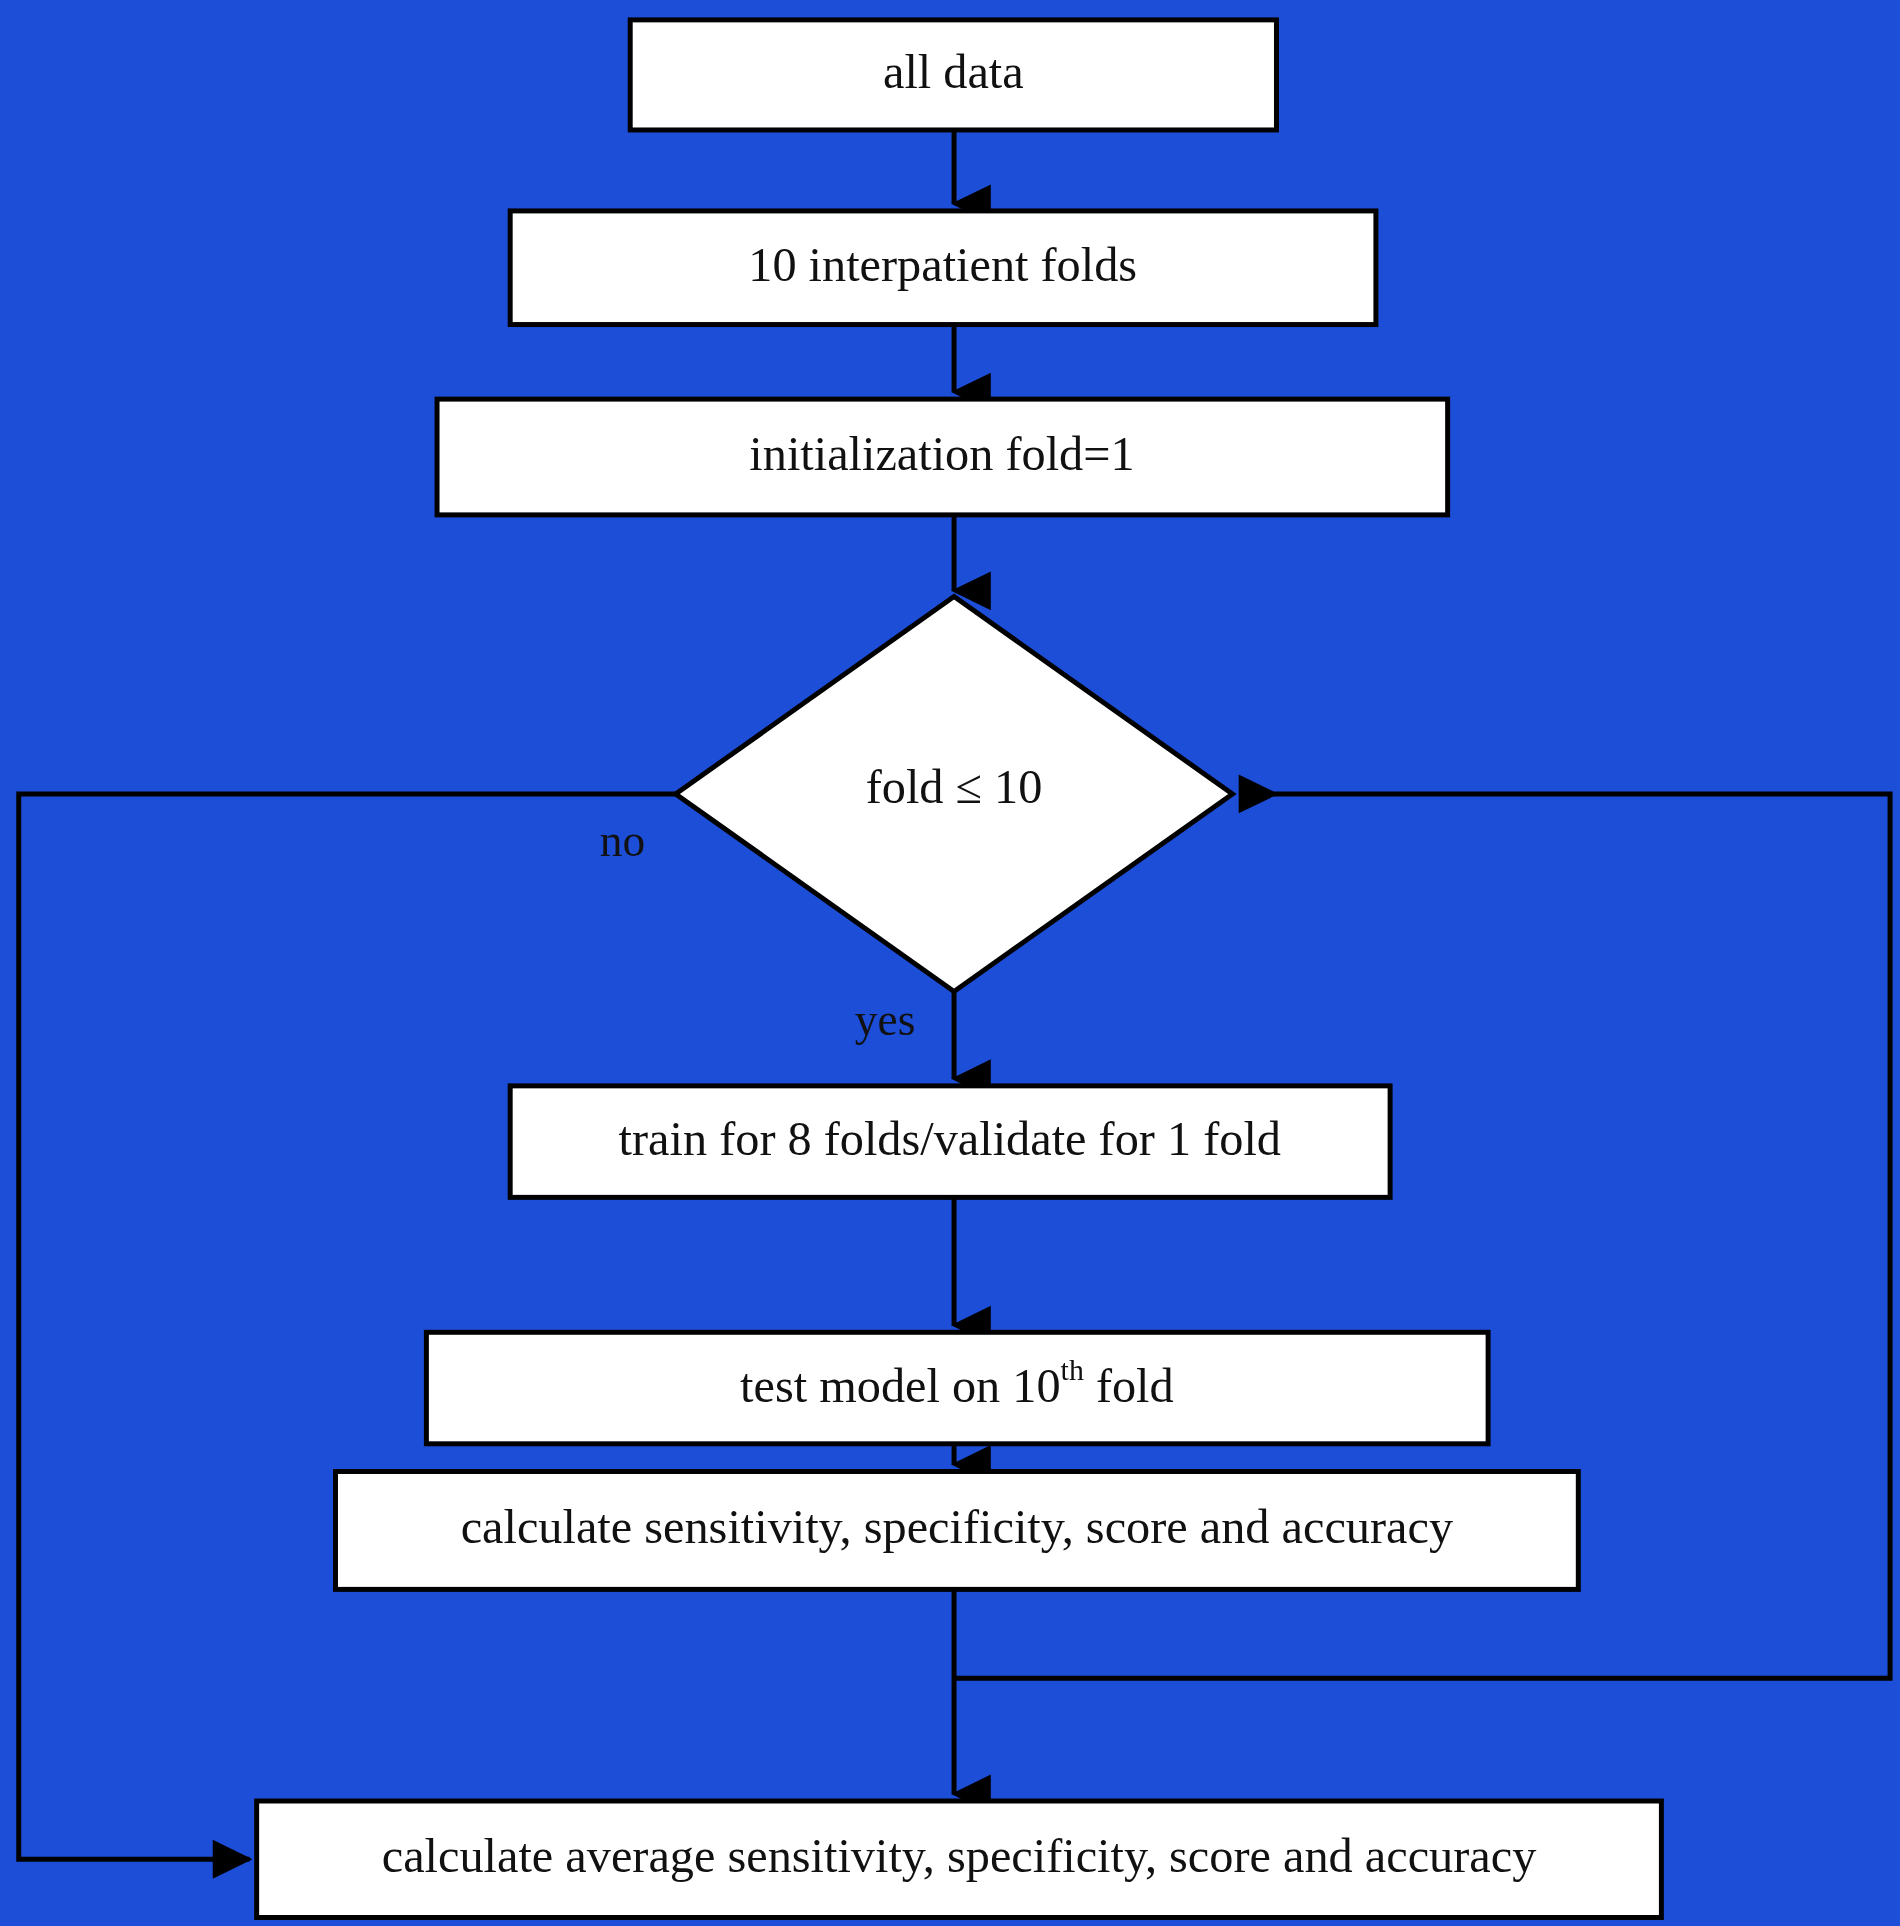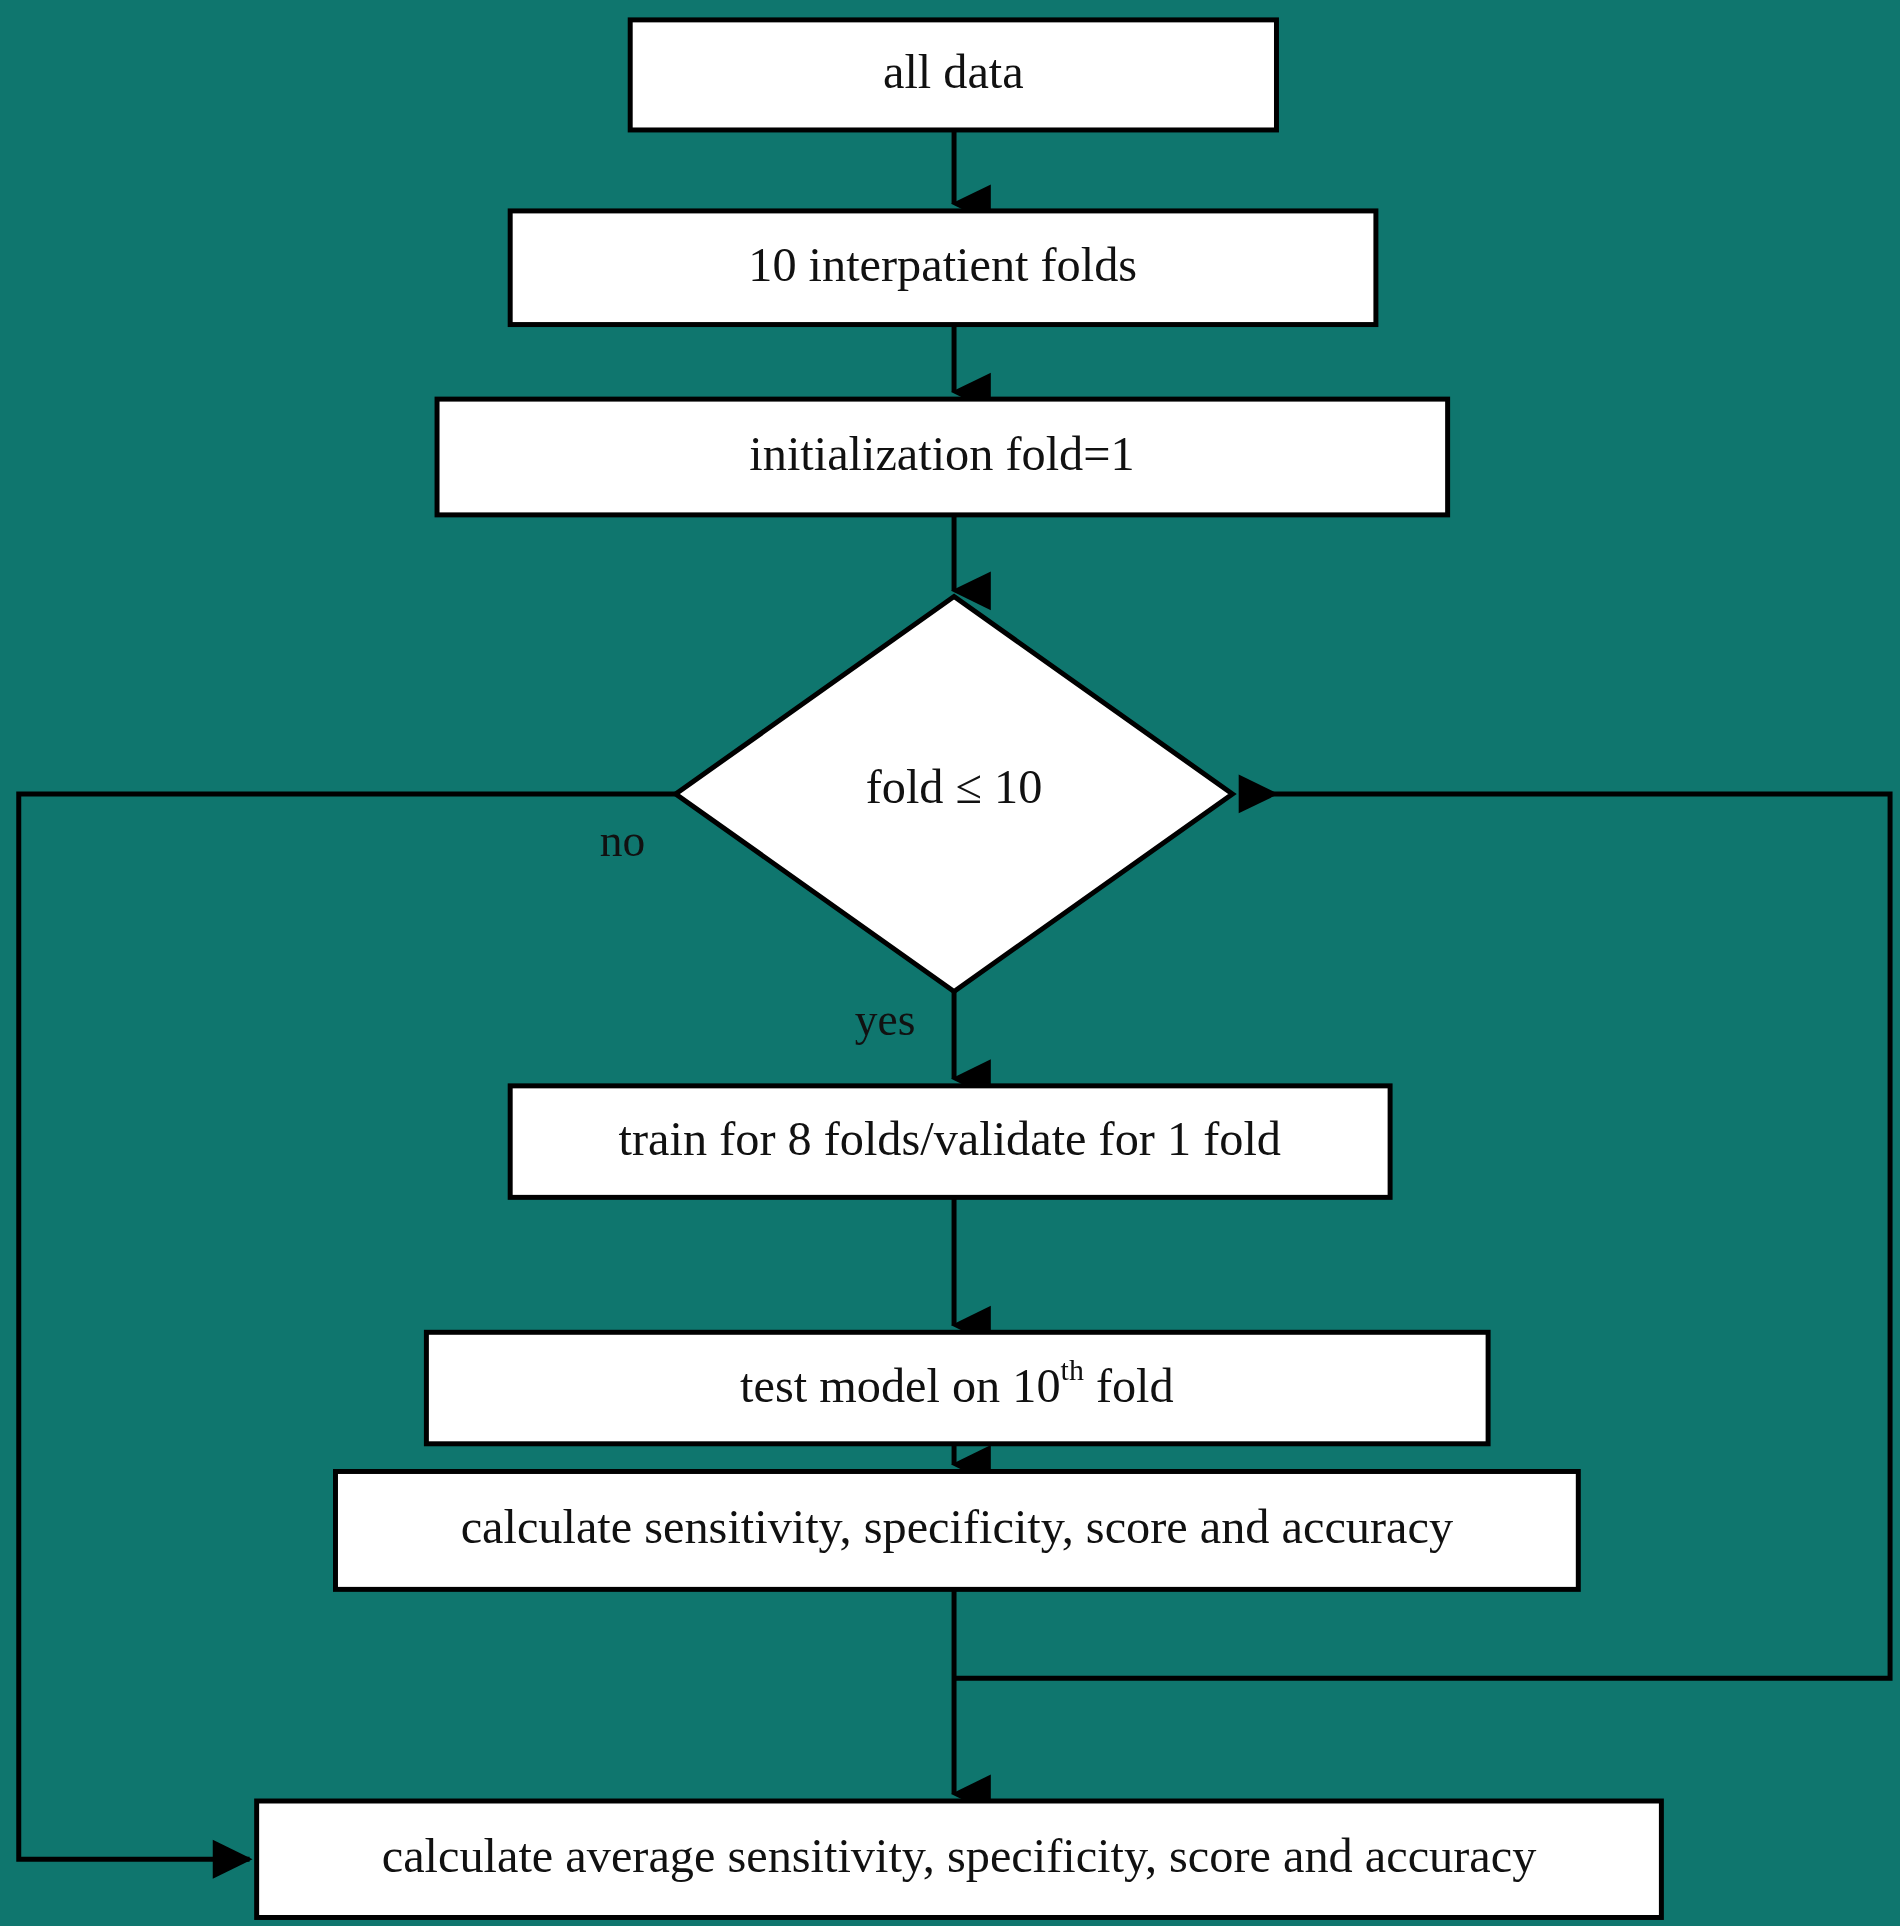--- a/index.html
+++ b/index.html
@@ -10,21 +10,21 @@
   body {
     width: 1901px;
     height: 1926px;
     font-family: "Liberation Serif", "DejaVu Serif", serif;
     overflow: hidden;
   }
   #flow-root {
     position: relative;
     width: 1901px;
     height: 1926px;
-    background: #0f766e;
+    background: #1d4ed8;
   }
   svg#flow-svg {
     position: absolute;
     left: 0;
     top: 0;
     width: 1901px;
     height: 1926px;
     display: block;
   }
   .node-rect {

